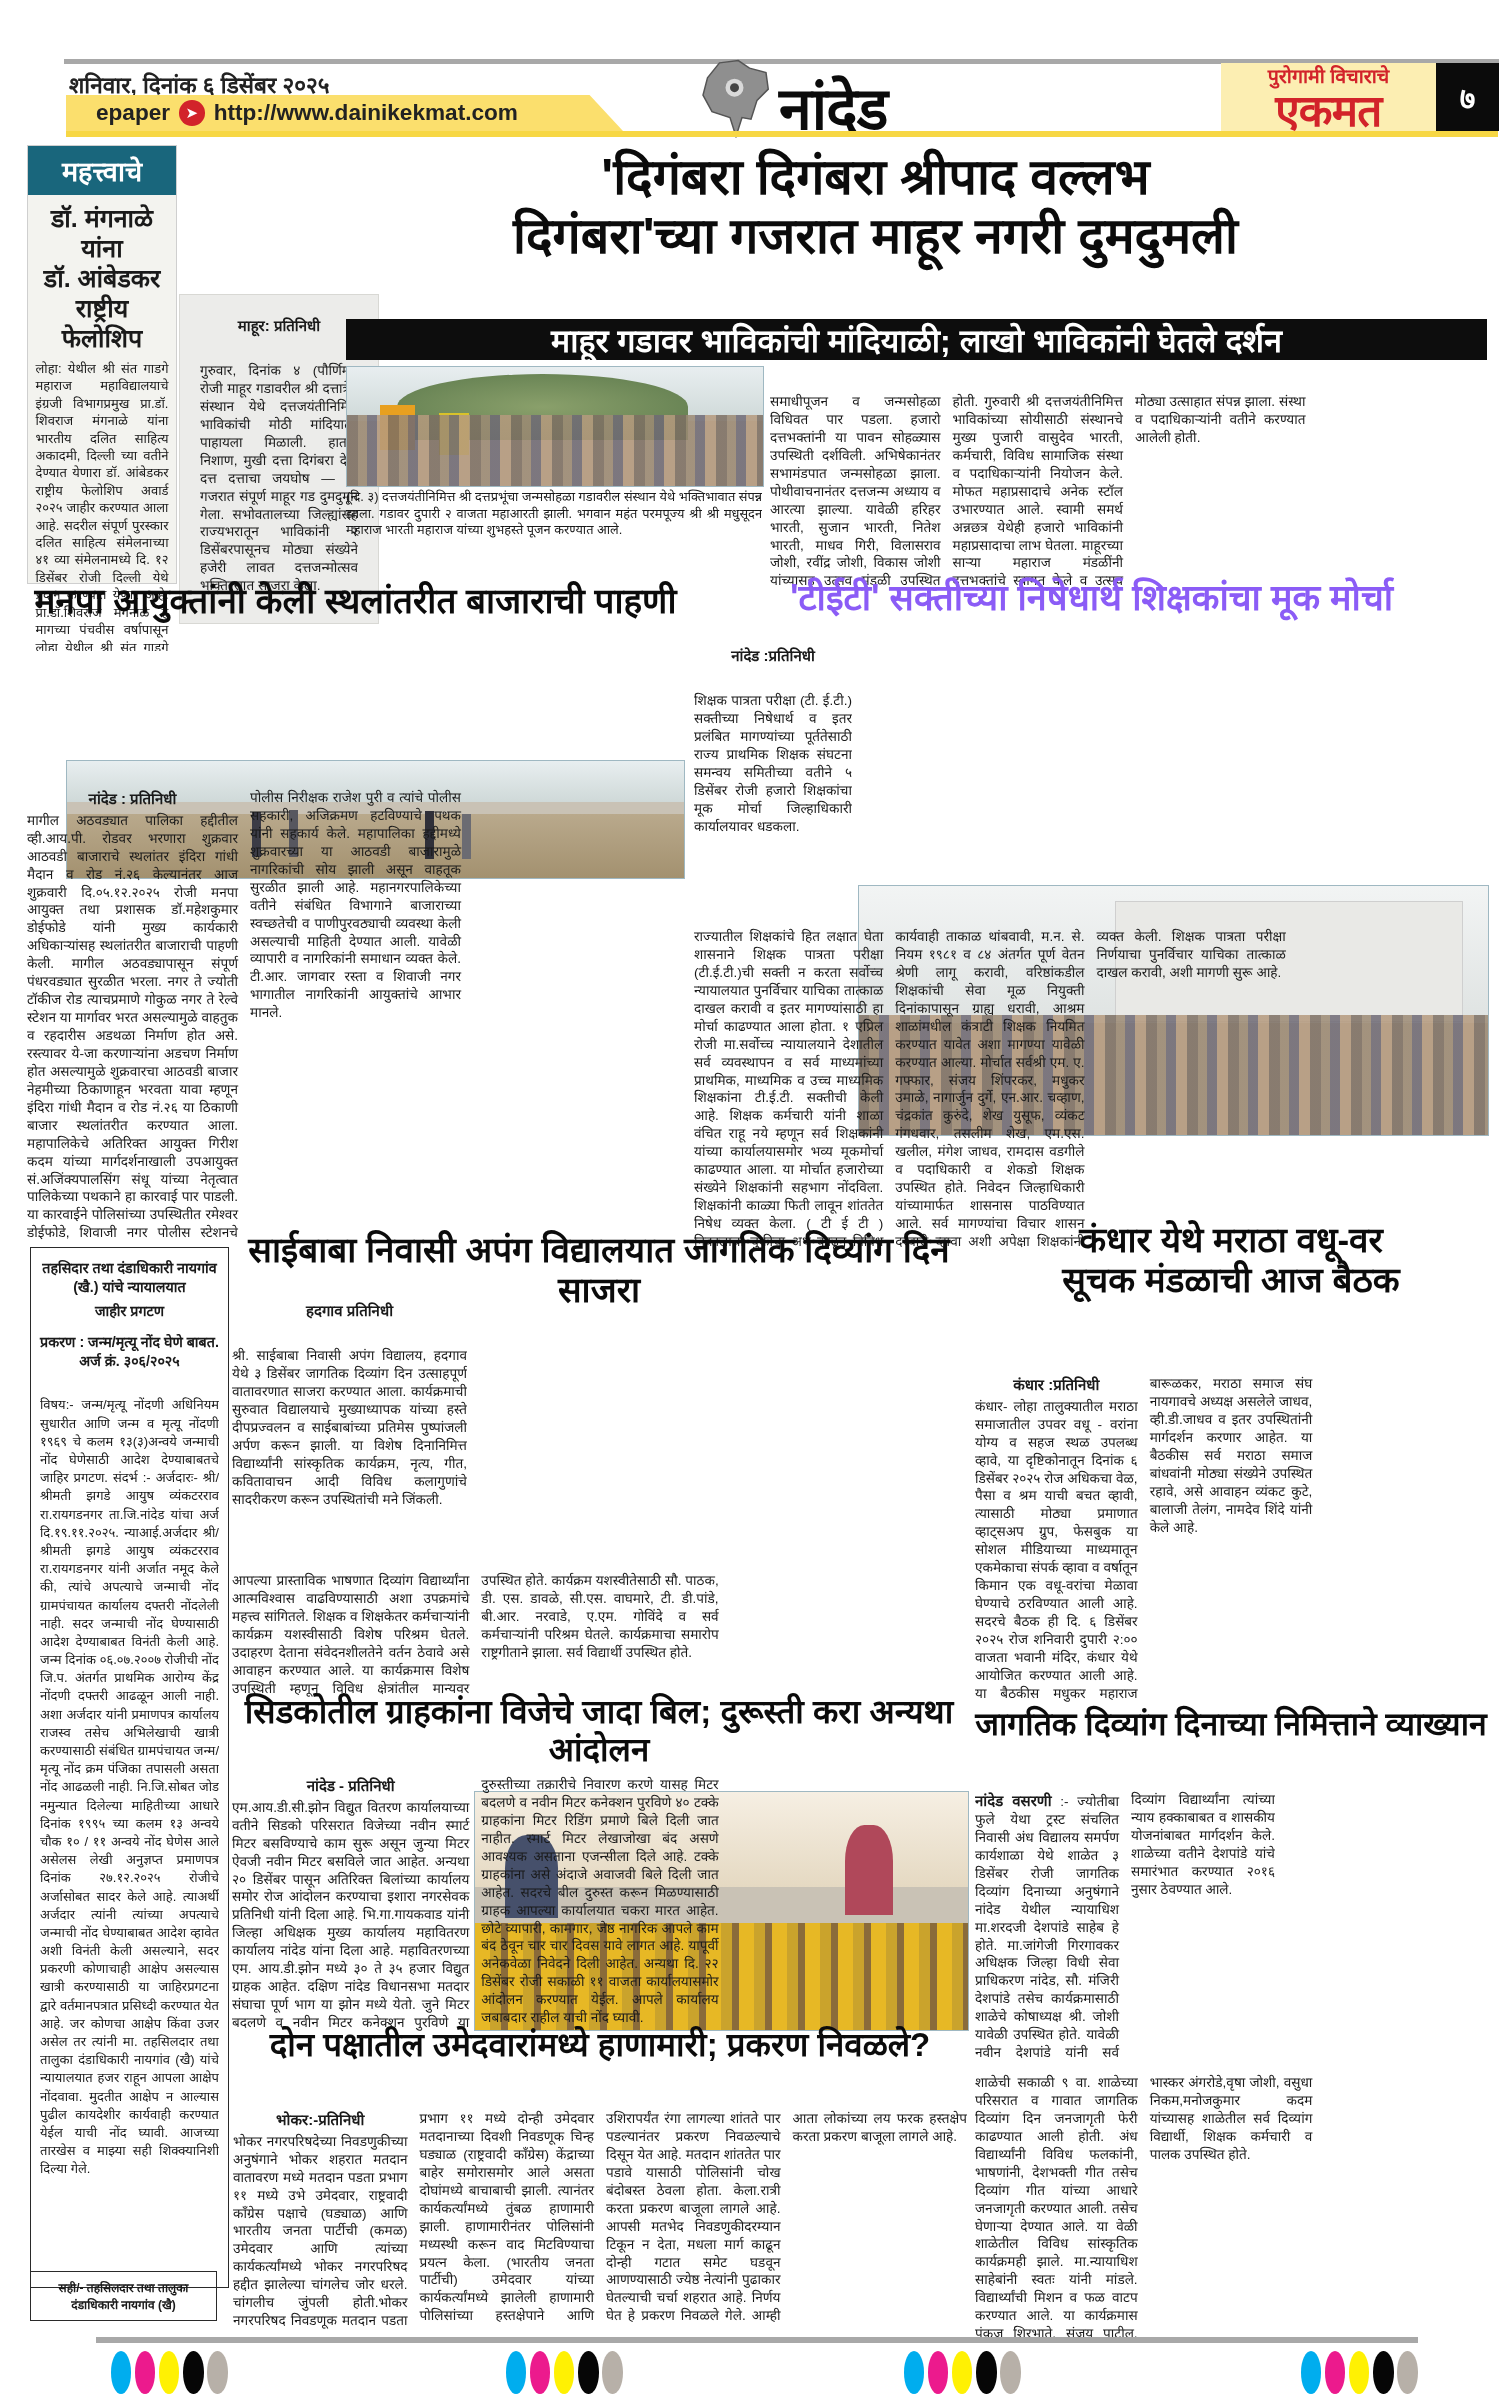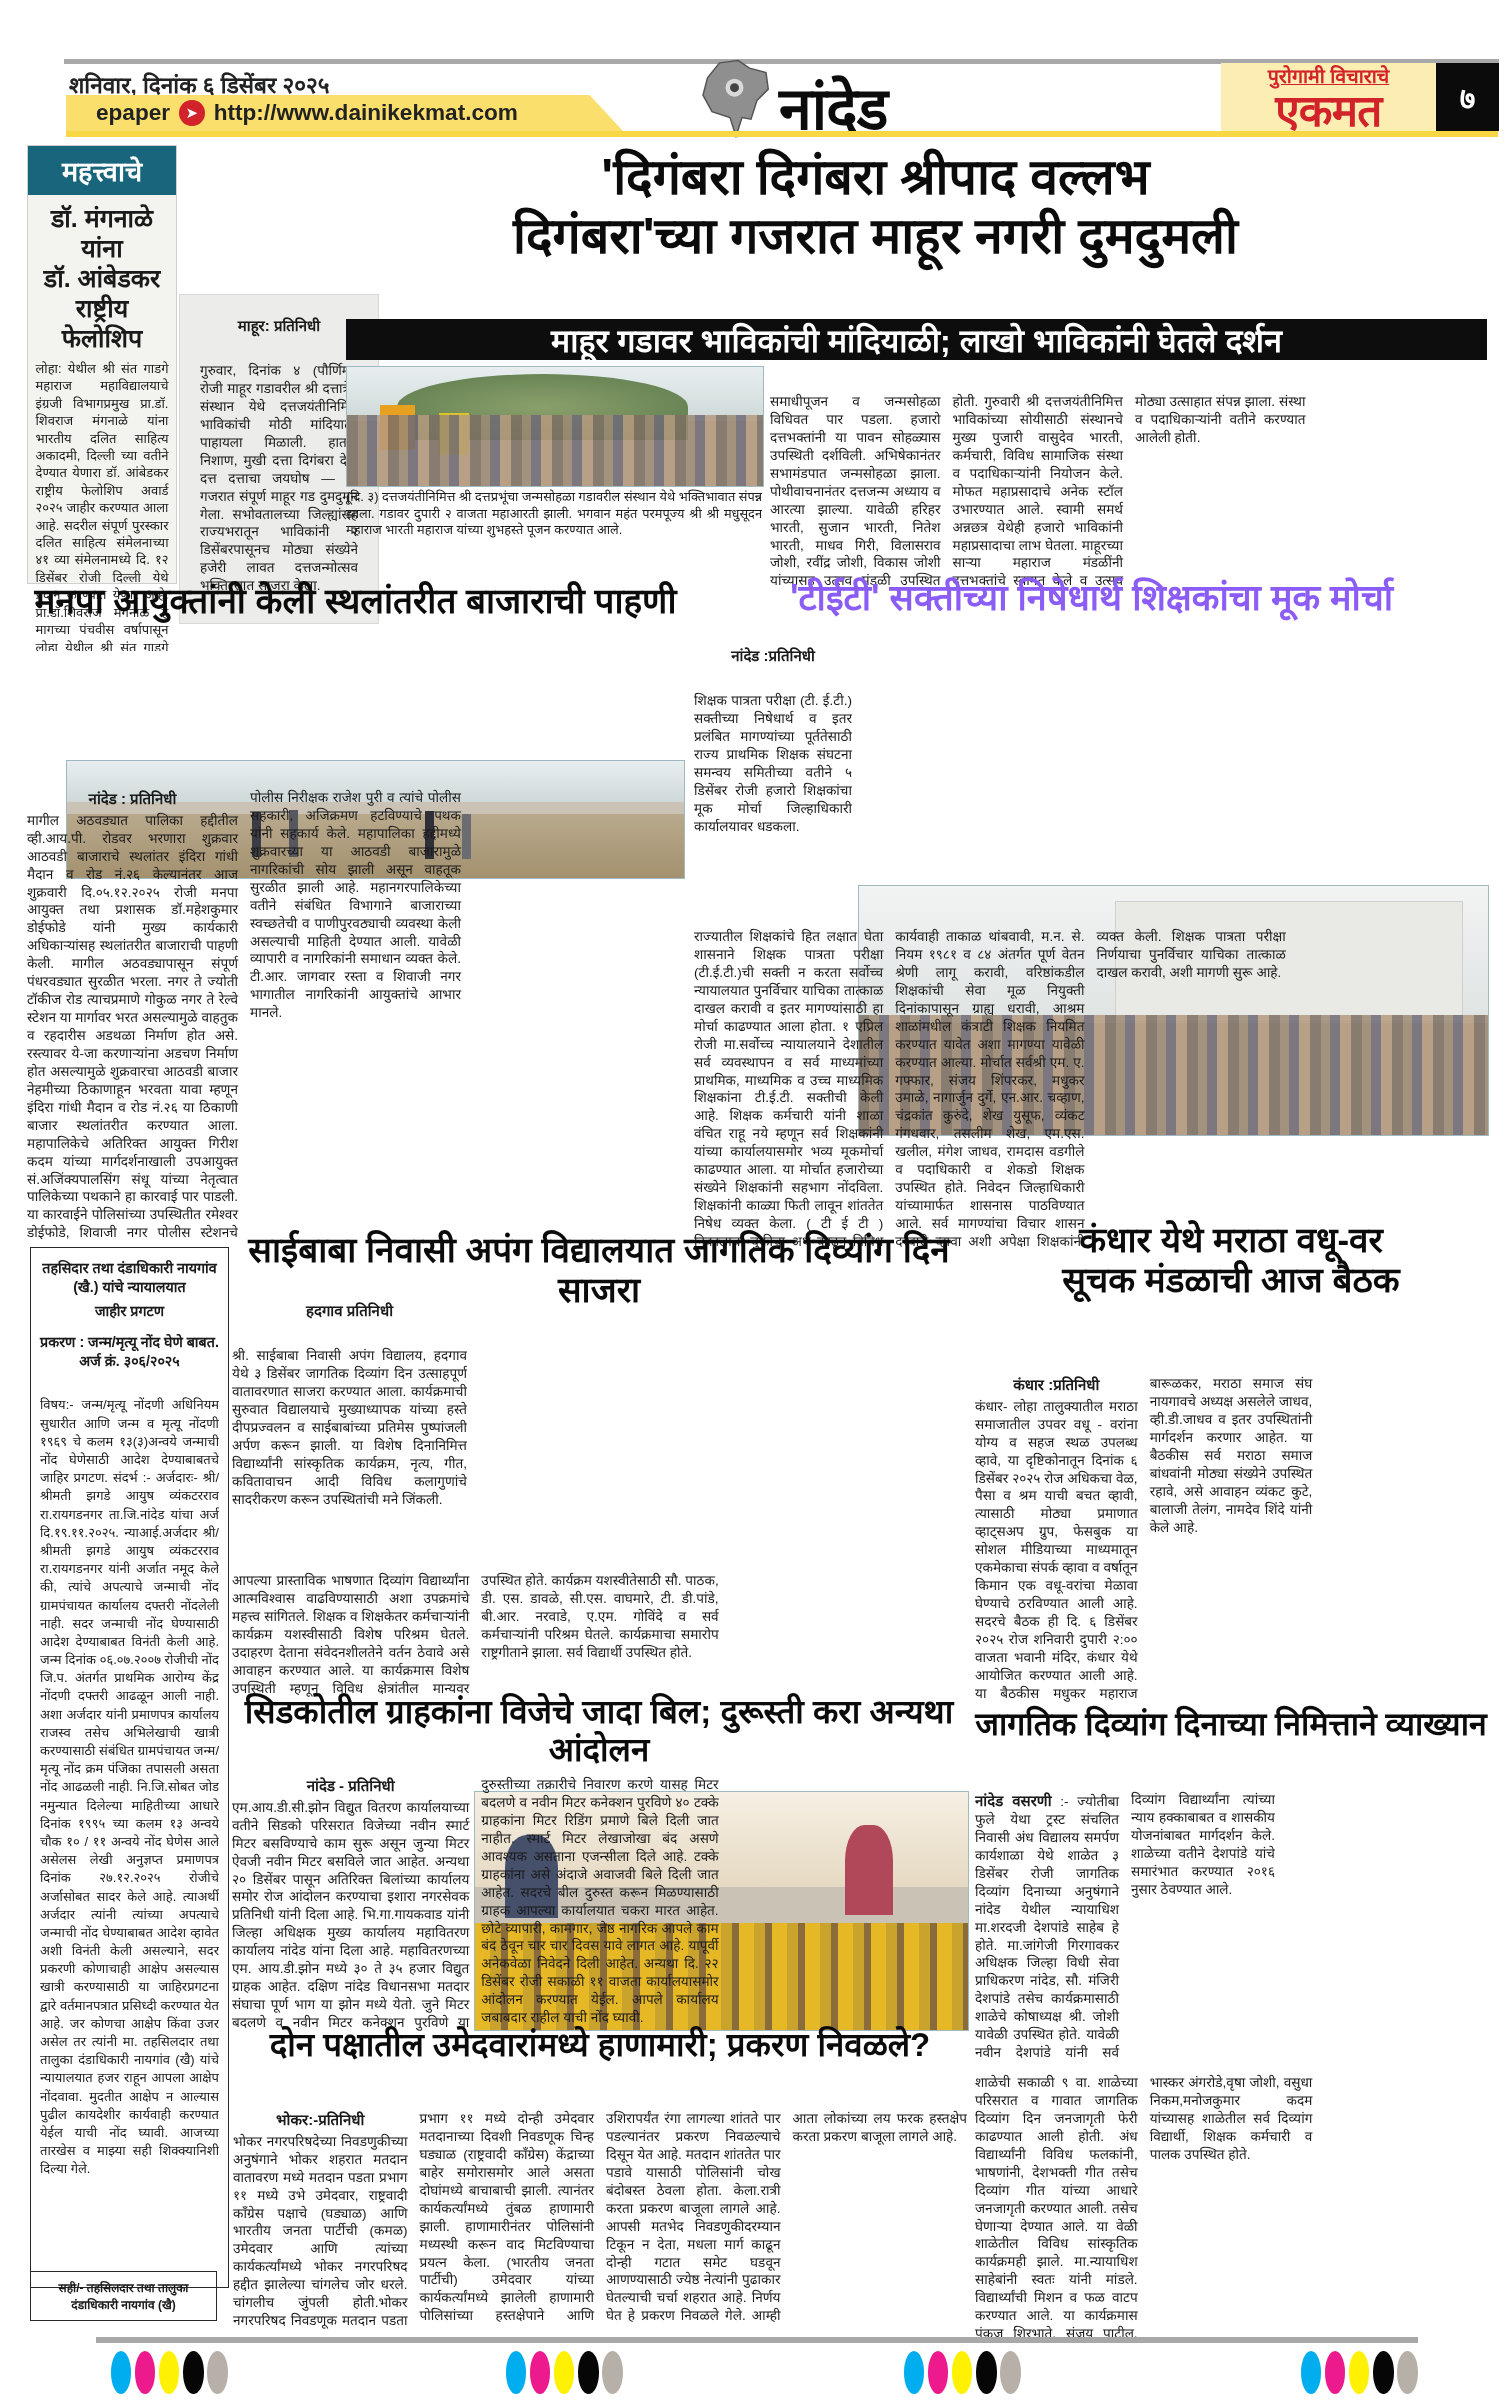--- a/index.html
+++ b/index.html
@@ -9,21 +9,21 @@
   .rule{background:#a8a8a8;}
   .date{font-size:22.6px;font-weight:bold;color:#222;}
   .epaper-band{background:#fbdf6d;display:flex;align-items:center;gap:9px;
     padding-left:30px;clip-path:polygon(0 0,94% 0,100% 100%,0 100%);}
   .epaper-band .lbl{font-size:22.6px;font-weight:bold;color:#222;}
   .url{font-size:22.6px;font-weight:bold;color:#222;text-decoration:none;}
   .epaper-icon{width:25.6px;height:25.6px;border-radius:50%;background:#d2232a;color:#fff;
     display:flex;align-items:center;justify-content:center;font-size:15px;font-weight:bold;}
   .city{font-size:59px;font-weight:bold;color:#0b0b0b;letter-spacing:-0.8px;}
   .brandbox{background:#fceeb2;display:flex;flex-direction:column;align-items:center;justify-content:center;}
-  .tagline{color:#d2232a;font-size:19.6px;font-weight:bold;text-decoration:underline;}
+  .tagline{color:#d2232a;font-size:19.6px;font-weight:bold;}
   .brand{color:#d2232a;font-size:44px;font-weight:bold;line-height:1;letter-spacing:-0.8px;}
   .pagenum{background:#0b0b0b;color:#fff;display:flex;align-items:center;justify-content:center;
     font-size:30px;font-weight:bold;}
   .yellowbar{background:#f7d744;}
   .impbox{background:#f3f3ef;border:0.8px solid #cfcfcf;}
   .impbox .tbar{background:#19667c;color:#fff;text-align:center;font-size:27px;font-weight:bold;
     padding:6px 0;}
   .imphead{font-size:25px;font-weight:bold;text-align:center;line-height:1.2;padding:7.5px 4.5px 3px 4.5px;}
   .smallbody{font-size:13px;line-height:1.34;text-align:justify;padding:4.5px 7.5px;overflow:hidden;}
   .lead-h{font-size:50px;font-weight:bold;text-align:center;line-height:1.18;color:#0b0b0b;}

